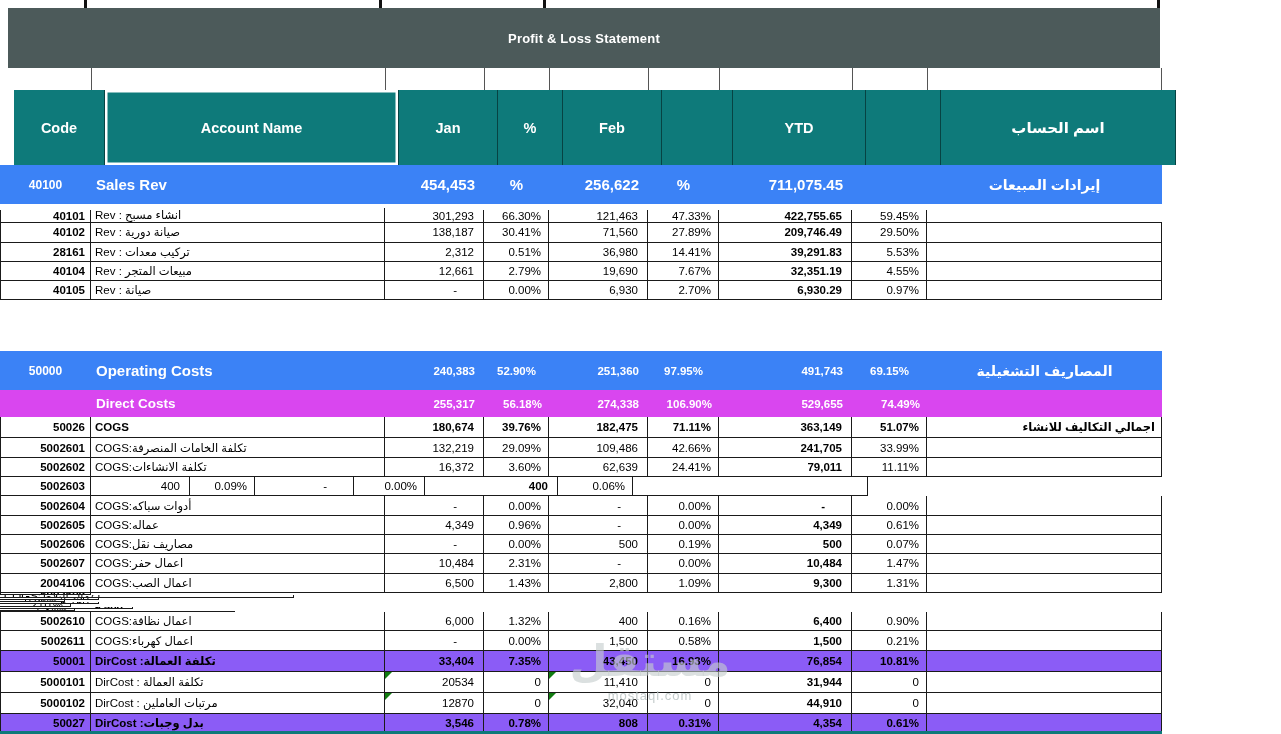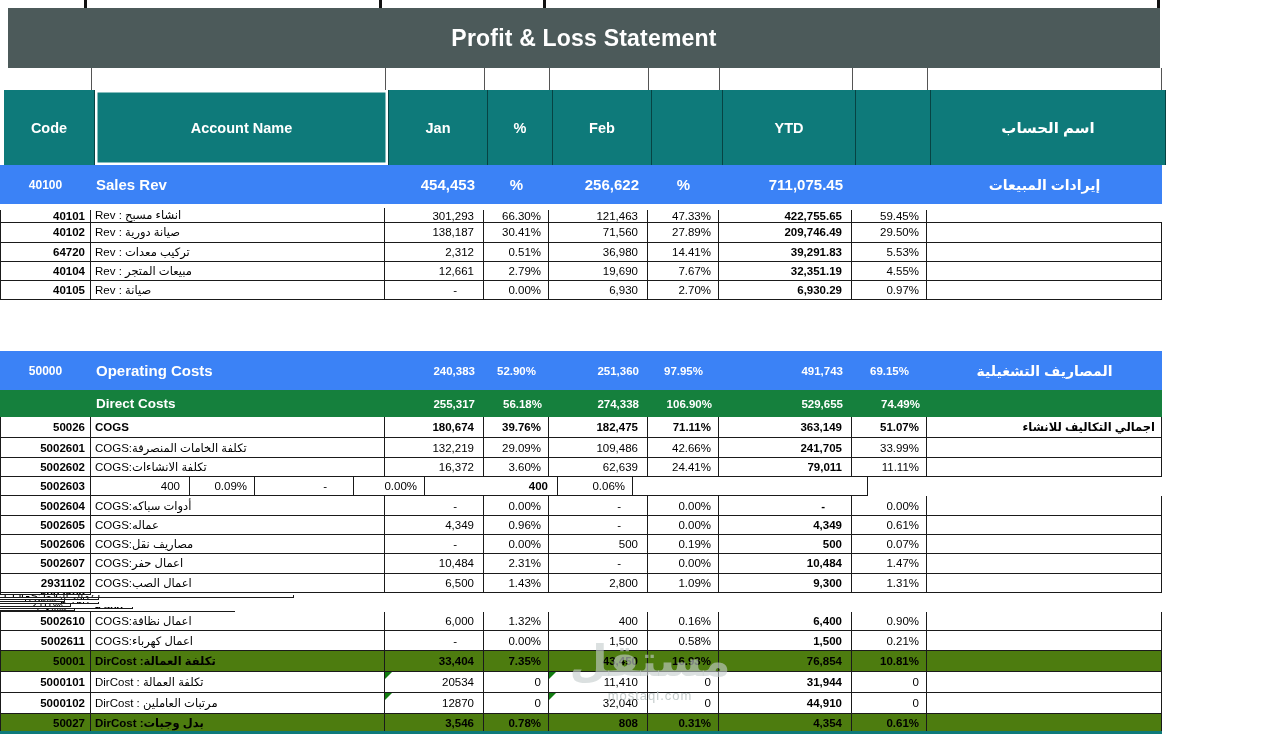--- a/index.html
+++ b/index.html
@@ -8,56 +8,56 @@
     font-family:"Liberation Sans","DejaVu Sans",sans-serif;
   }
 
   
   .tick{position:absolute;top:0;height:8px;width:3px;background:#111}
 
   
   #titlebar{
     position:absolute;left:8px;top:8px;width:1152px;height:60px;background:#4c5a5a;
     color:#fff;display:flex;align-items:center;justify-content:center;
-    font-size:23px;font-weight:bold;letter-spacing:.2px;
+    font-size:13px;font-weight:bold;letter-spacing:.2px;
   }
 
   
   .gapline{position:absolute;top:68px;height:22px;width:1px;background:#555}
 
   
   .co0{width:91px}.co1{width:294px}.co2{width:99px}.co3{width:65px}
   .co4{width:99px}.co5{width:71px}.co6{width:133px}.co7{width:75px}.co8{width:235px}
 
   
-  .hdr{position:absolute;top:90px;left:4px;width:1162px;height:75px;display:flex;background:#0e7a7a}
+  .hdr{position:absolute;top:90px;left:14px;width:1162px;height:75px;display:flex;background:#0e7a7a}
   .hcell{
     box-sizing:border-box;color:#fff;font-weight:bold;font-size:14.5px;
     display:flex;align-items:center;justify-content:center;
     border-right:1px solid rgba(0,0,0,.45);overflow:hidden;white-space:nowrap;
   }
   .hcell.sel{box-shadow:inset 0 0 0 2.5px #fff}
   .hcell.arh{font-size:15px;direction:rtl}
 
   
   #rows{position:absolute;top:165px;left:0;width:1162px}
   .r{display:flex;position:relative}
   .cell{
     box-sizing:border-box;display:flex;align-items:center;overflow:hidden;
     white-space:nowrap;position:relative;font-size:11.5px;color:#000;
   }
   .child .cell,.bold .cell,.boldgray .cell{
     border-right:1px solid #1a1a1a;border-bottom:1px solid #1a1a1a;background-clip:padding-box;
   }
   .child .cell:first-child,.bold .cell:first-child,.boldgray .cell:first-child{border-left:1px solid #1a1a1a}
   .bold .cell,.boldgray .cell{font-weight:bold}
-  .boldgray .cell{background:#4d7c0f}
+  .boldgray .cell{background:#8b5cf6}
 
   .secgray{background:#3b82f6}
-  .secteal{background:#15803d}
+  .secteal{background:#d946ef}
   .secgray .cell,.secteal .cell{color:#fff;font-weight:bold;border:none}
 
   
   .a-code{justify-content:flex-end;padding-right:5px;font-weight:bold}
   .a-name{padding-left:4px}
   .a-num{justify-content:flex-end;padding-right:9px}
   .a-pct{justify-content:flex-end;padding-right:7px}
   .a-ytd{justify-content:flex-end;padding-right:9px;font-weight:bold}
   .a-ar{direction:rtl;justify-content:flex-start;padding-right:6px}
 
@@ -153,21 +153,21 @@
       <div class="cell co1 a-name">Rev : صيانة دورية</div>
       <div class="cell co2 a-num">138,187</div>
       <div class="cell co3 a-pct">30.41%</div>
       <div class="cell co4 a-num">71,560</div>
       <div class="cell co5 a-pct">27.89%</div>
       <div class="cell co6 a-ytd">209,746.49</div>
       <div class="cell co7 a-pct">29.50%</div>
       <div class="cell co8 a-ar"></div>
     </div>
     <div class="r child" style="height: 19.3px;">
-      <div class="cell co0 a-code">64720</div>
+      <div class="cell co0 a-code">28161</div>
       <div class="cell co1 a-name">Rev : تركيب معدات</div>
       <div class="cell co2 a-num">2,312</div>
       <div class="cell co3 a-pct">0.51%</div>
       <div class="cell co4 a-num">36,980</div>
       <div class="cell co5 a-pct">14.41%</div>
       <div class="cell co6 a-ytd">39,291.83</div>
       <div class="cell co7 a-pct">5.53%</div>
       <div class="cell co8 a-ar"></div>
     </div>
     <div class="r child" style="height: 19.3px;">
@@ -296,21 +296,21 @@
       <div class="cell co1 a-name">COGS:اعمال حفر</div>
       <div class="cell co2 a-num">10,484</div>
       <div class="cell co3 a-pct">2.31%</div>
       <div class="cell co4 a-num dash">-</div>
       <div class="cell co5 a-pct">0.00%</div>
       <div class="cell co6 a-ytd">10,484</div>
       <div class="cell co7 a-pct">1.47%</div>
       <div class="cell co8 a-ar"></div>
     </div>
     <div class="r child" style="height: 19.3px;">
-      <div class="cell co0 a-code">2931102</div>
+      <div class="cell co0 a-code">2004106</div>
       <div class="cell co1 a-name">COGS:اعمال الصب</div>
       <div class="cell co2 a-num">6,500</div>
       <div class="cell co3 a-pct">1.43%</div>
       <div class="cell co4 a-num">2,800</div>
       <div class="cell co5 a-pct">1.09%</div>
       <div class="cell co6 a-ytd">9,300</div>
       <div class="cell co7 a-pct">1.31%</div>
       <div class="cell co8 a-ar"></div>
     </div>
     <div class="r child" style="height: 19.3px; flex-direction: column;">

